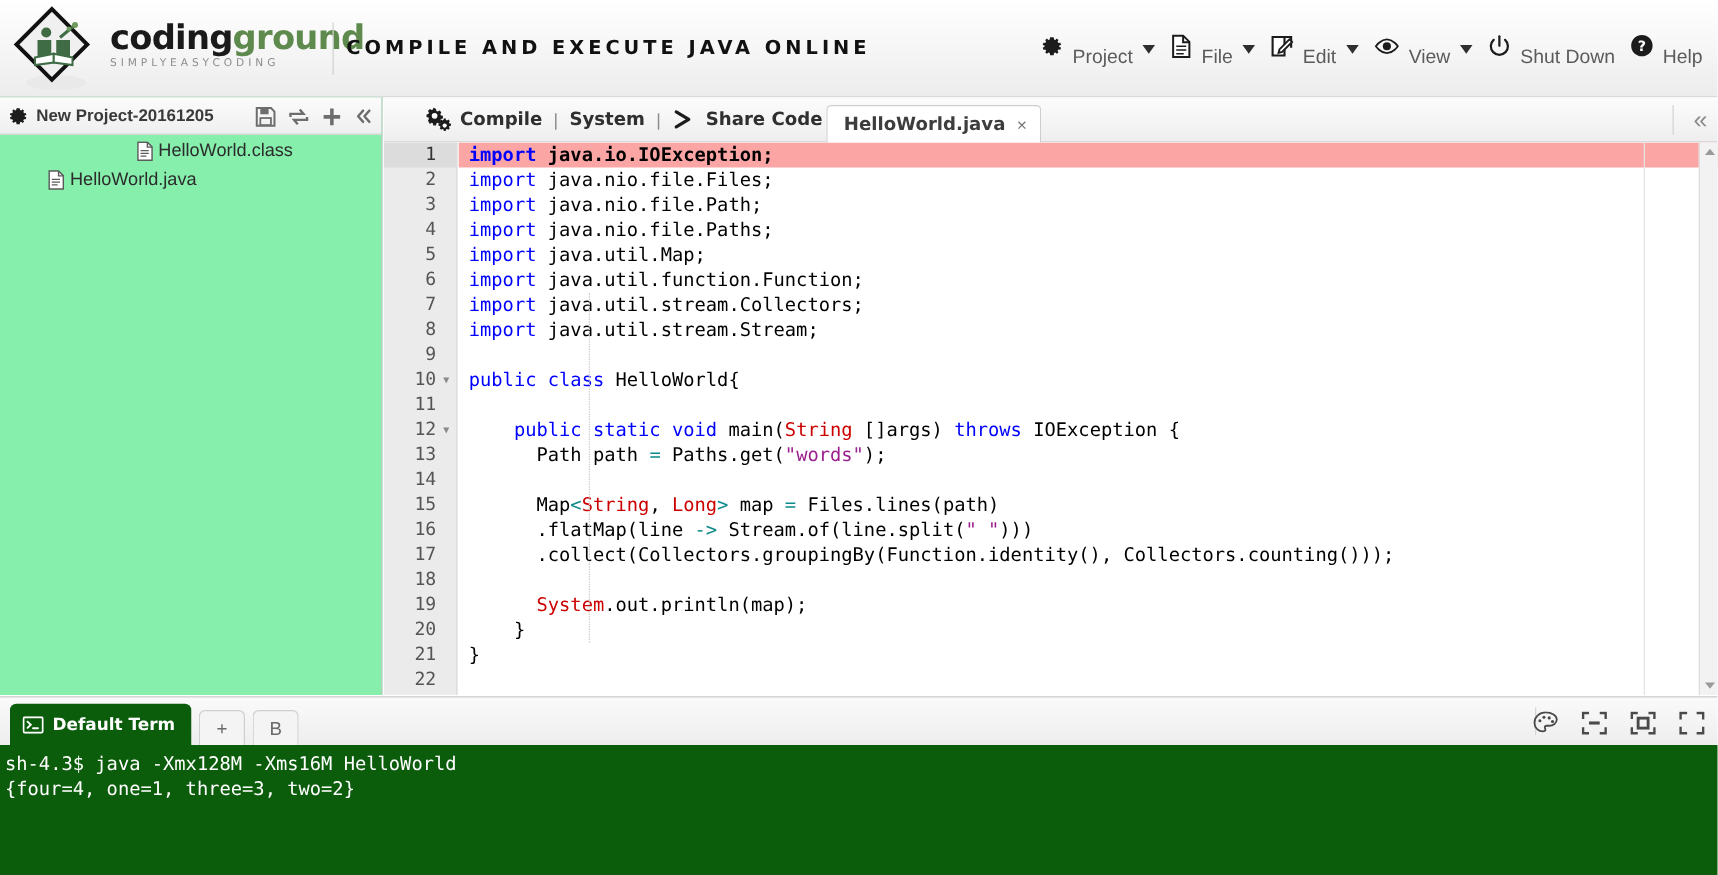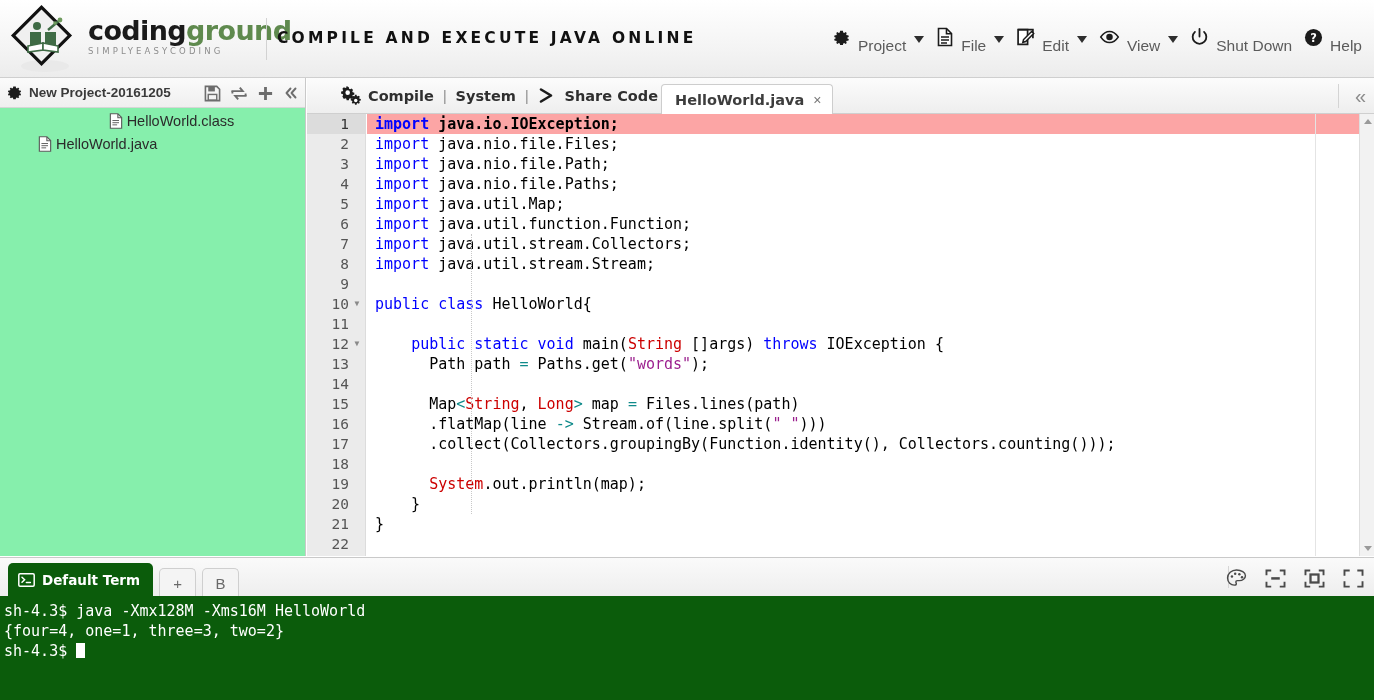--- a/index.html
+++ b/index.html
@@ -565,14 +565,13 @@
       <svg width="21" height="19" viewBox="0 0 22 20">
           <path d="M1.5 6v-4.5h4.5M20.5 6v-4.5h-4.5M1.5 14v4.5h4.5M20.5 14v4.5h-4.5" fill="none" stroke="#4a4a4a" stroke-width="2" stroke-linecap="square"></path>
         </svg>
     </span>
   </div>
 </div>
 
 <div id="terminal">
   <div class="tline">sh-4.3$ java -Xmx128M -Xms16M HelloWorld</div>
   <div class="tline">{four=4, one=1, three=3, two=2}</div>
-  <div class="tline"><span>sh-4.3$ </span><span class="cursor"></span></div>
 </div>
 
 </body></html>

